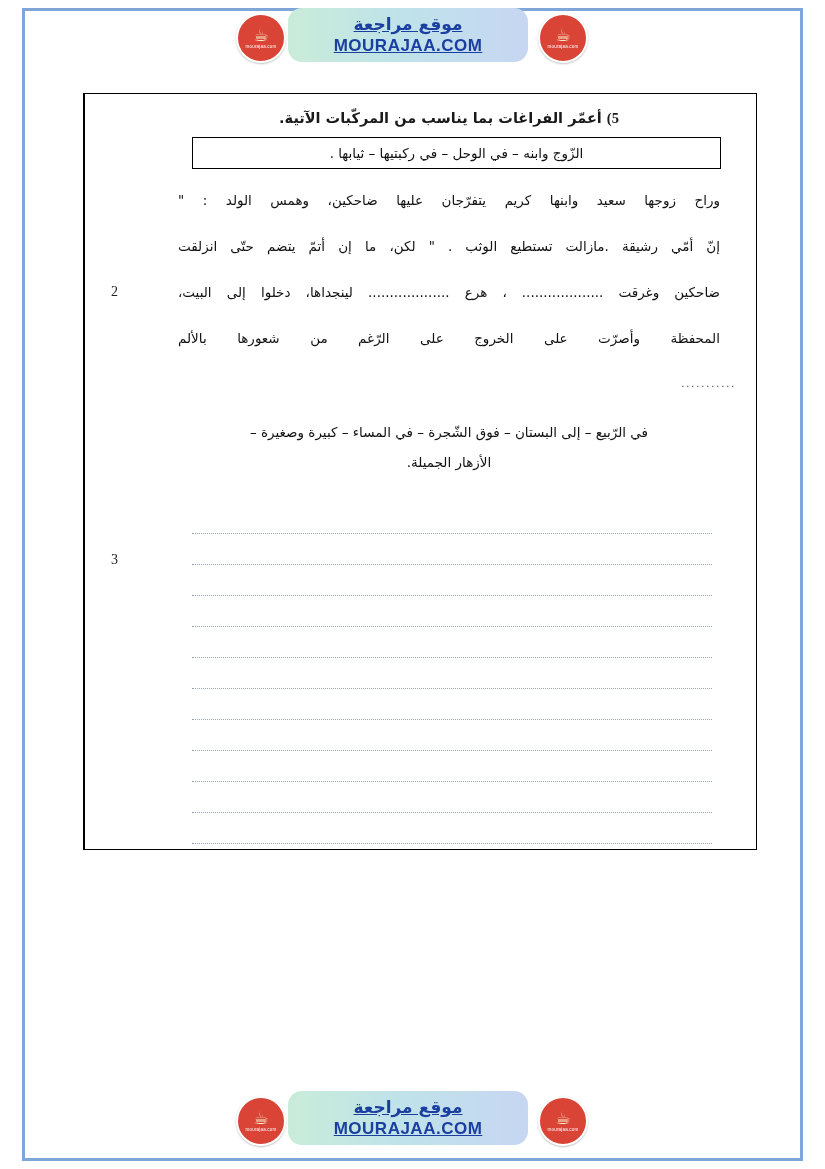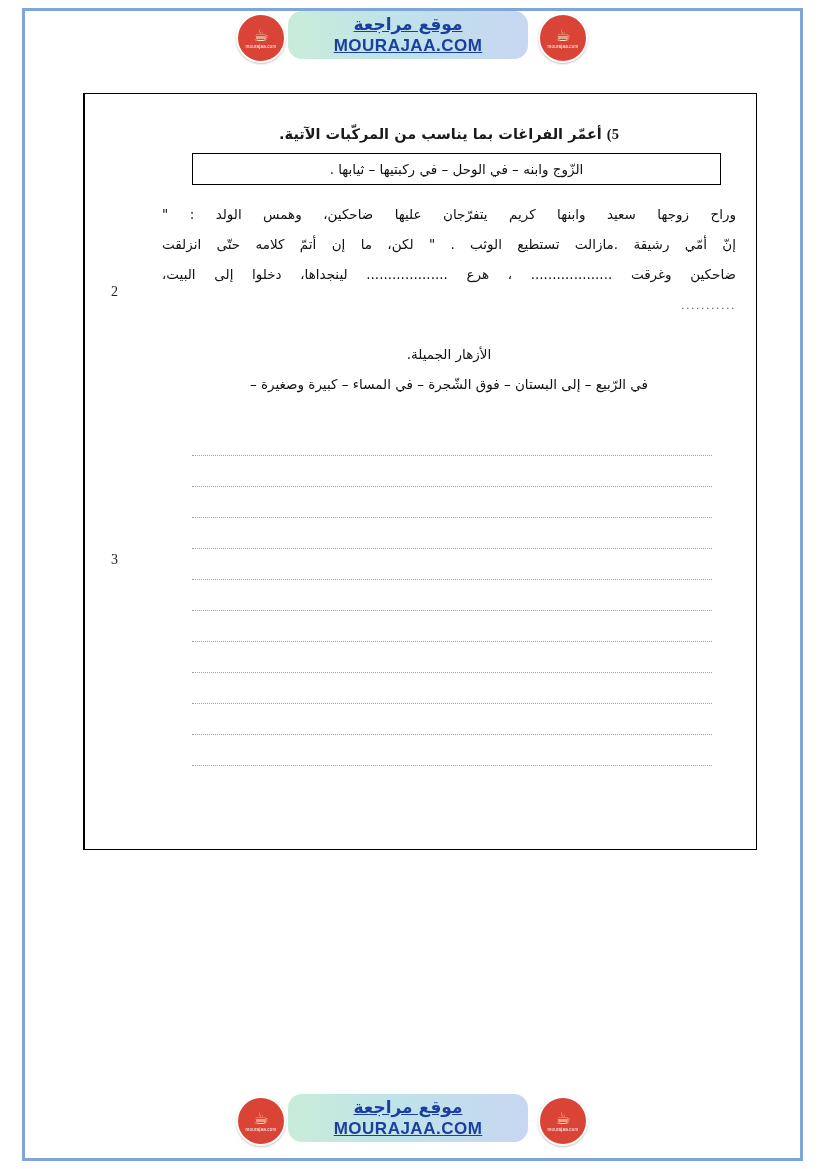--- a/index.html
+++ b/index.html
@@ -41,21 +41,21 @@
     height: 66px;
     display: flex;
     align-items: center;
     justify-content: center;
     z-index: 40;
   }
   .banner-top { left: 228px; top: 2px; width: 360px; }
   .banner-bottom { left: 228px; top: 1085px; width: 360px; }
   .banner-pill {
     width: 240px;
-    height: 48px;
+    height: 54px;
     border-radius: 14px;
     background: linear-gradient(90deg, #c9ecd9 0%, #bfe3e9 45%, #c7d6f2 100%);
     display: flex;
     flex-direction: column;
     align-items: center;
     justify-content: center;
     gap: 2px;
   }
   .banner-line1 {
     font-family: "DejaVu Sans", sans-serif;
@@ -142,21 +142,21 @@
     box-sizing: border-box;
     direction: rtl;
   }
 
   .q-title {
     font-family: "DejaVu Sans", sans-serif;
     font-size: 14.5px;
     font-weight: bold;
     color: #1a1a1a;
     text-align: center;
-    margin: 20px 0 10px 0;
+    margin: 4px 0 10px 0;
     letter-spacing: 0px;
   }
   .q-title .num {
     font-family: "Liberation Serif", serif;
   }
 
   .choice-box {
     border: 1.5px solid #000;
     padding: 7px 12px;
     margin: 0 19px 14px 34px;
@@ -168,21 +168,21 @@
 
   .passage {
     font-family: "DejaVu Sans", sans-serif;
     font-size: 13.5px;
     line-height: 30px;
     color: #111;
     text-align: justify;
     text-align-last: justify;
     padding: 0 4px;
   }
-  .passage p { margin: 0; }
+  .passage p { margin: 16px; }
   .short-dots {
     display: block;
     text-align: center;
     color: #555;
     font-size: 11px;
     letter-spacing: 1.5px;
     margin-top: 2px;
   }
 
   .prompt-text {
@@ -222,31 +222,32 @@
         <div>
           <div class="q-title">
             <span class="num">5)</span>
             <span>أعمّر الفراغات بما يناسب من المركّبات الآتية.</span>
           </div>
 
           <div class="choice-box">الزّوج وابنه – في الوحل – في ركبتيها – ثيابها .</div>
 
           <div class="passage">
             <p>وراح زوجها سعيد وابنها كريم يتفرّجان عليها   ضاحكين، وهمس الولد  : "</p>
-            <p>إنّ أمّي رشيقة .مازالت تستطيع الوثب . " لكن، ما إن أتمّ كلامه حتّى انزلقت</p>
+            <p>إنّ أمّي رشيقة .مازالت تستطيع الوثب . " لكن، ما إن أتمّ يتضم حتّى انزلقت</p>
             <p>ضاحكين وغرقت ................... ، هرع ................... لينجداها، دخلوا إلى البيت،</p>
+            <p>المحفظة وأصرّت على الخروج على الرّغم من شعورها بالألم</p>
             <span class="short-dots">...........</span>
           </div>
         </div>
 
         <div style="margin-top:18px;">
 
           <div class="prompt-text">
+            <div>في الرّبيع – إلى البستان – فوق الشّجرة – في المساء – كبيرة وصغيرة –</div>
             <div>الأزهار الجميلة.</div>
-            <div>في الرّبيع – إلى البستان – فوق الشّجرة – في المساء – كبيرة وصغيرة –</div>
           </div>
 
           <div class="answer-lines">
             <div class="ans-line"></div>
             <div class="ans-line"></div>
             <div class="ans-line"></div>
             <div class="ans-line"></div>
             <div class="ans-line"></div>
             <div class="ans-line"></div>
             <div class="ans-line"></div>

